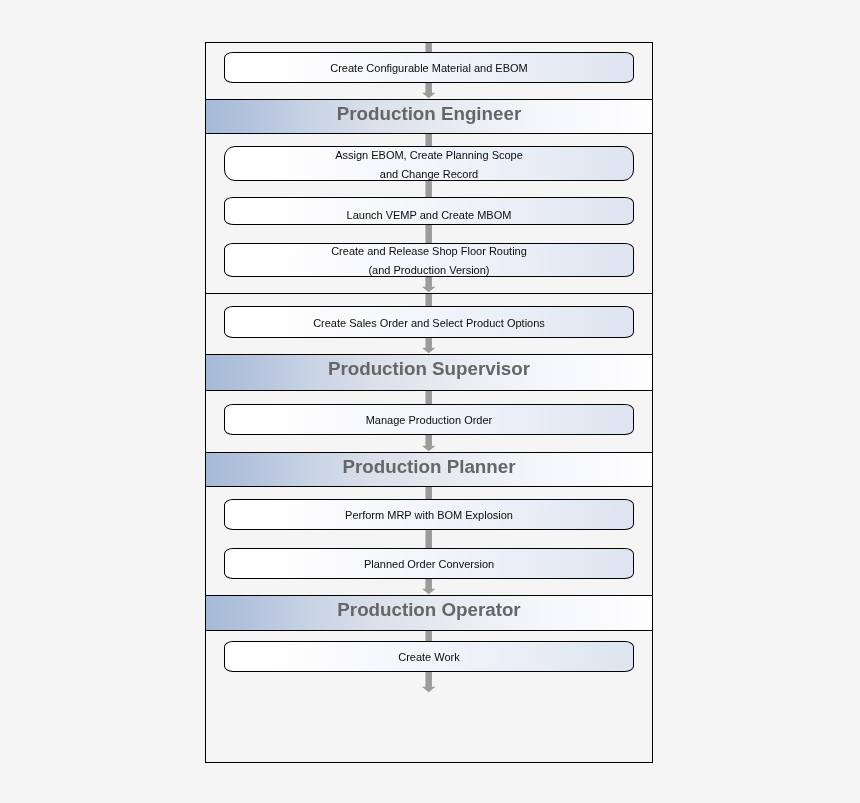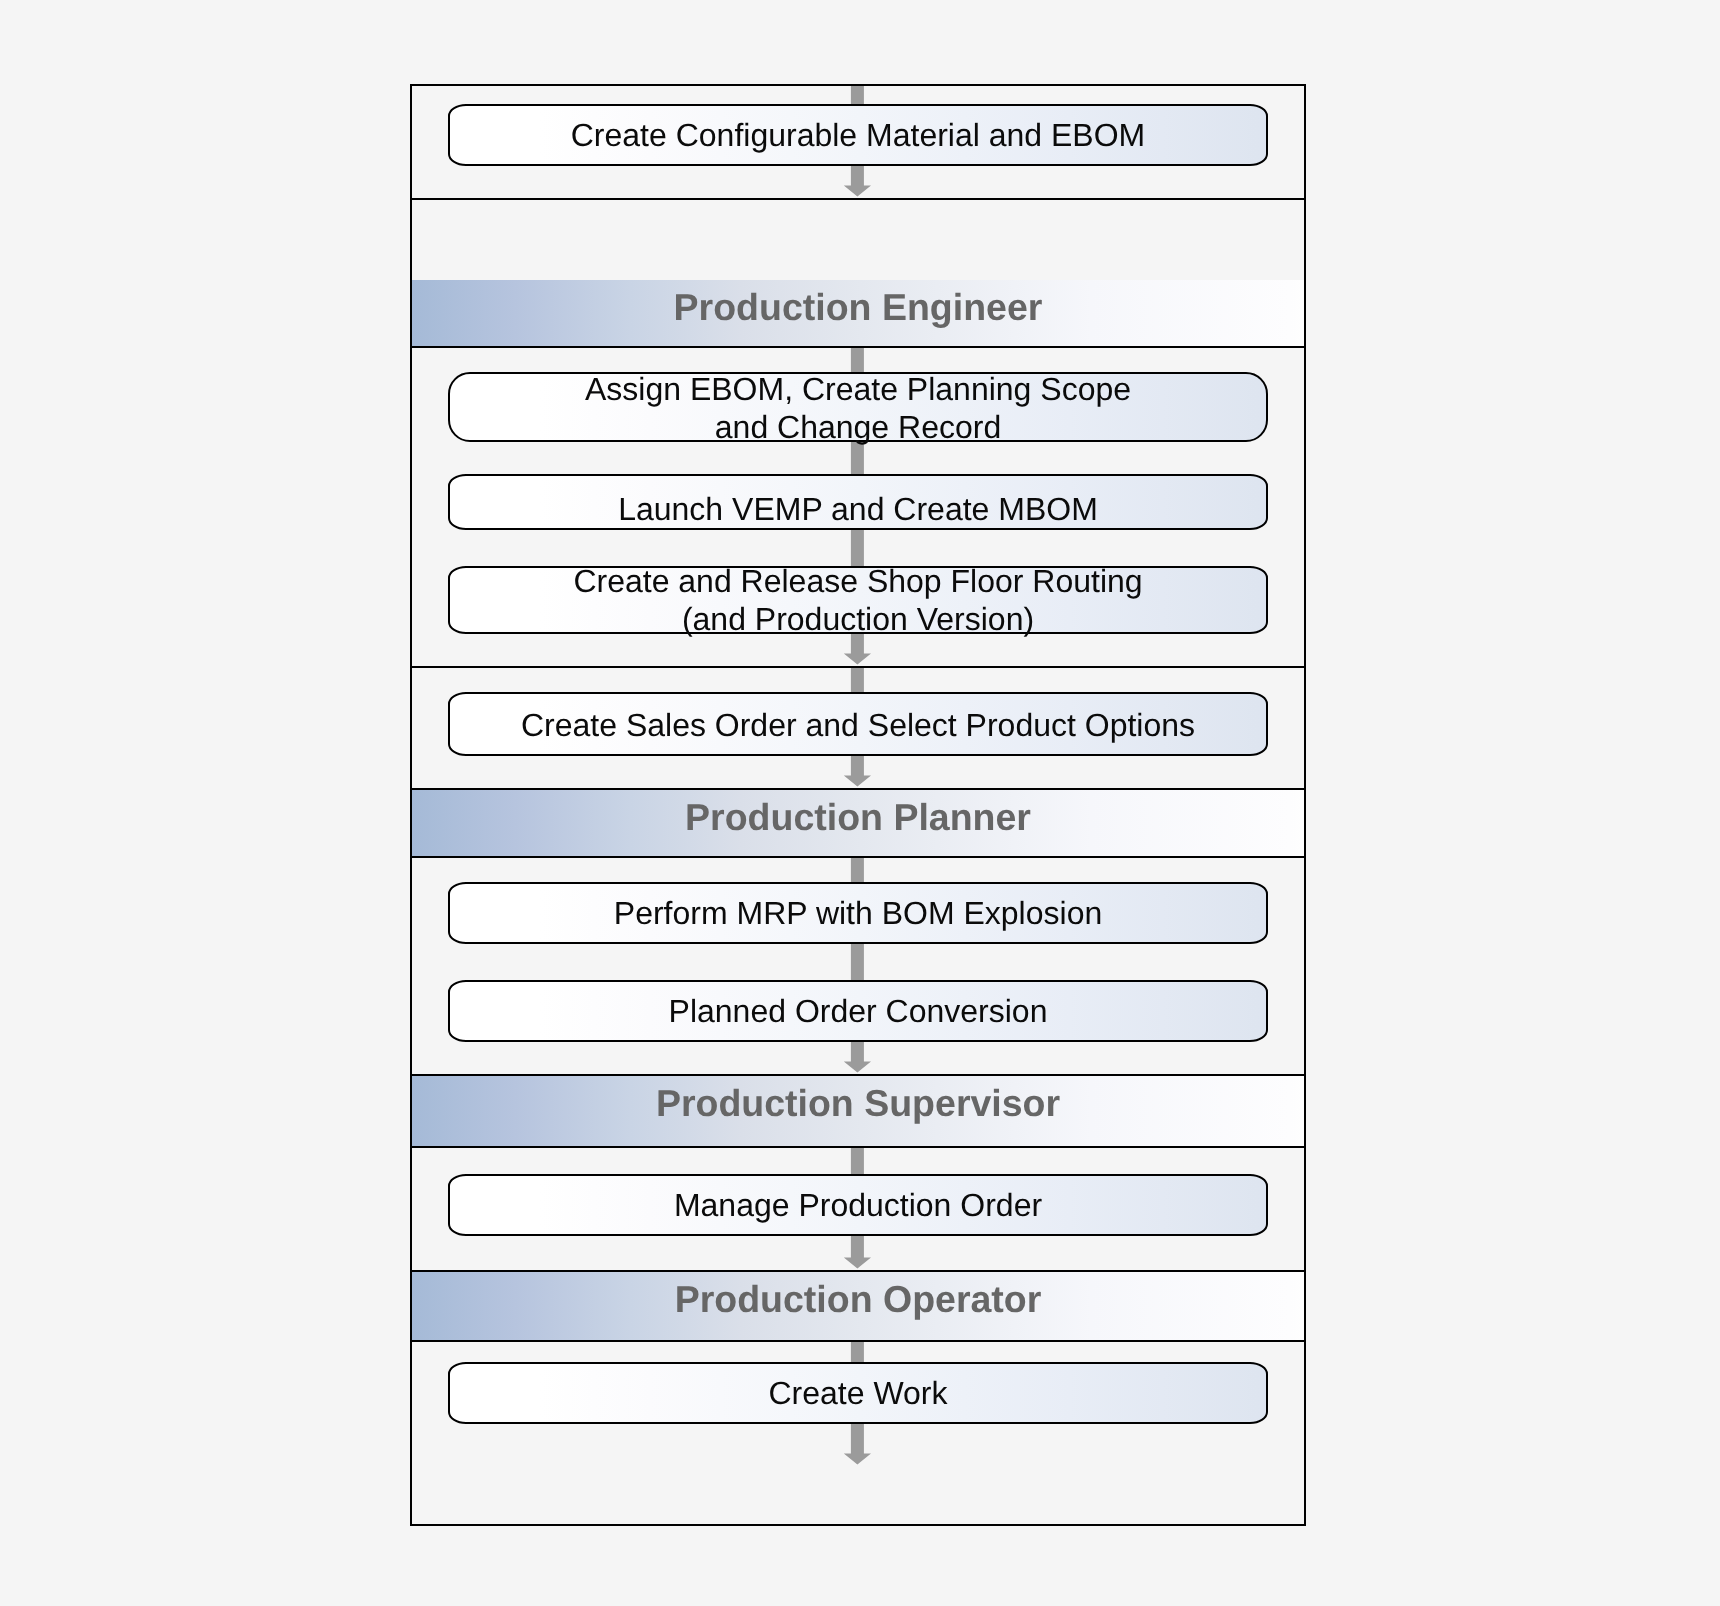--- a/index.html
+++ b/index.html
@@ -26,40 +26,40 @@
 
   .flow-arrow{position:absolute;left:0;top:0;z-index:1;}
 
   .task{position:absolute;left:18px;width:410px;box-sizing:border-box;
     border:1px solid #000000;border-radius:9px / 6px;
     background:linear-gradient(to right,
         #ffffff 0%, #ffffff 11%, #fbfbfd 24.6%, #f2f5fa 50.3%,
         #e8edf6 75.9%, #dee5f0 98.9%, #dde4f0 100%);
     z-index:2;}
   .task-text{position:absolute;left:0;right:0;text-align:center;
-    font-size:16px;color:#0b0b0b;line-height:19px;white-space:nowrap;}
+    font-size:11px;color:#0b0b0b;line-height:19px;white-space:nowrap;}
 </style>
 </head>
 <body>
 
 <div id="diagram">
     <div class="lane">
       <div class="lane-body" style="height: 57px;">
         <svg class="flow-arrow" width="446" height="57">
           <path d="M219.45,0 L225.95,0 L225.95,49.8 L229.5,49.8 L222.7,55.3 L215.89999999999998,49.8 L219.45,49.8 Z" fill="#9b9b9b"></path>
         </svg>
         <div class="task" style="top: 9px; height: 31px;">
           <div class="task-text" style="top: 6.16px;">
             <div>Create Configurable Material and EBOM</div>
           </div>
         </div>
       </div>
     </div>
     <div class="lane">
-      <div class="lane-header" style="height: 34px; margin-top: 40px;">
+      <div class="lane-header" style="height: 34px;">
         <div class="lane-title" style="top: 4.7px;">Production Engineer</div>
       </div>
       <div class="lane-body" style="height: 160px;">
         <svg class="flow-arrow" width="446" height="160">
           <path d="M219.45,0 L225.95,0 L225.95,152.8 L229.5,152.8 L222.7,158.3 L215.89999999999998,152.8 L219.45,152.8 Z" fill="#9b9b9b"></path>
         </svg>
         <div class="task" style="top: 12px; height: 35px; border-radius: 11px;">
           <div class="task-text" style="top: -1.34px;">
             <div>Assign EBOM, Create Planning Scope</div>
             <div>and Change Record</div>
@@ -84,50 +84,50 @@
           <path d="M219.45,0 L225.95,0 L225.95,53.8 L229.5,53.8 L222.7,59.3 L215.89999999999998,53.8 L219.45,53.8 Z" fill="#9b9b9b"></path>
         </svg>
         <div class="task" style="top: 12px; height: 32px;">
           <div class="task-text" style="top: 6.66px;">
             <div>Create Sales Order and Select Product Options</div>
           </div>
         </div>
       </div>
     </div>
     <div class="lane">
+      <div class="lane-header" style="height: 36px;">
+        <div class="lane-title" style="top: 4.7px;">Production Supervisor</div>
+      </div>
+      <div class="lane-body" style="height: 62px;">
+        <svg class="flow-arrow" width="446" height="62">
+          <path d="M219.45,0 L225.95,0 L225.95,54.8 L229.5,54.8 L222.7,60.3 L215.89999999999998,54.8 L219.45,54.8 Z" fill="#9b9b9b"></path>
+        </svg>
+        <div class="task" style="top: 13px; height: 31px;">
+          <div class="task-text" style="top: 6.16px;">
+            <div>Manage Production Order</div>
+          </div>
+        </div>
+      </div>
+    </div>
+    <div class="lane">
       <div class="lane-header" style="height: 34px;">
         <div class="lane-title" style="top: 4.7px;">Production Planner</div>
       </div>
       <div class="lane-body" style="height: 109px;">
         <svg class="flow-arrow" width="446" height="109">
           <path d="M219.45,0 L225.95,0 L225.95,101.8 L229.5,101.8 L222.7,107.3 L215.89999999999998,101.8 L219.45,101.8 Z" fill="#9b9b9b"></path>
         </svg>
         <div class="task" style="top: 12px; height: 31px;">
           <div class="task-text" style="top: 6.16px;">
             <div>Perform MRP with BOM Explosion</div>
           </div>
         </div>
         <div class="task" style="top: 61px; height: 31px;">
           <div class="task-text" style="top: 6.16px;">
             <div>Planned Order Conversion</div>
-          </div>
-        </div>
-      </div>
-    </div>
-    <div class="lane">
-      <div class="lane-header" style="height: 36px;">
-        <div class="lane-title" style="top: 4.7px;">Production Supervisor</div>
-      </div>
-      <div class="lane-body" style="height: 62px;">
-        <svg class="flow-arrow" width="446" height="62">
-          <path d="M219.45,0 L225.95,0 L225.95,54.8 L229.5,54.8 L222.7,60.3 L215.89999999999998,54.8 L219.45,54.8 Z" fill="#9b9b9b"></path>
-        </svg>
-        <div class="task" style="top: 13px; height: 31px;">
-          <div class="task-text" style="top: 6.16px;">
-            <div>Manage Production Order</div>
           </div>
         </div>
       </div>
     </div>
     <div class="lane">
       <div class="lane-header" style="height: 35px;">
         <div class="lane-title" style="top: 4.7px;">Production Operator</div>
       </div>
       <div class="lane-body" style="height: 63px;">
         <svg class="flow-arrow" width="446" height="63">

